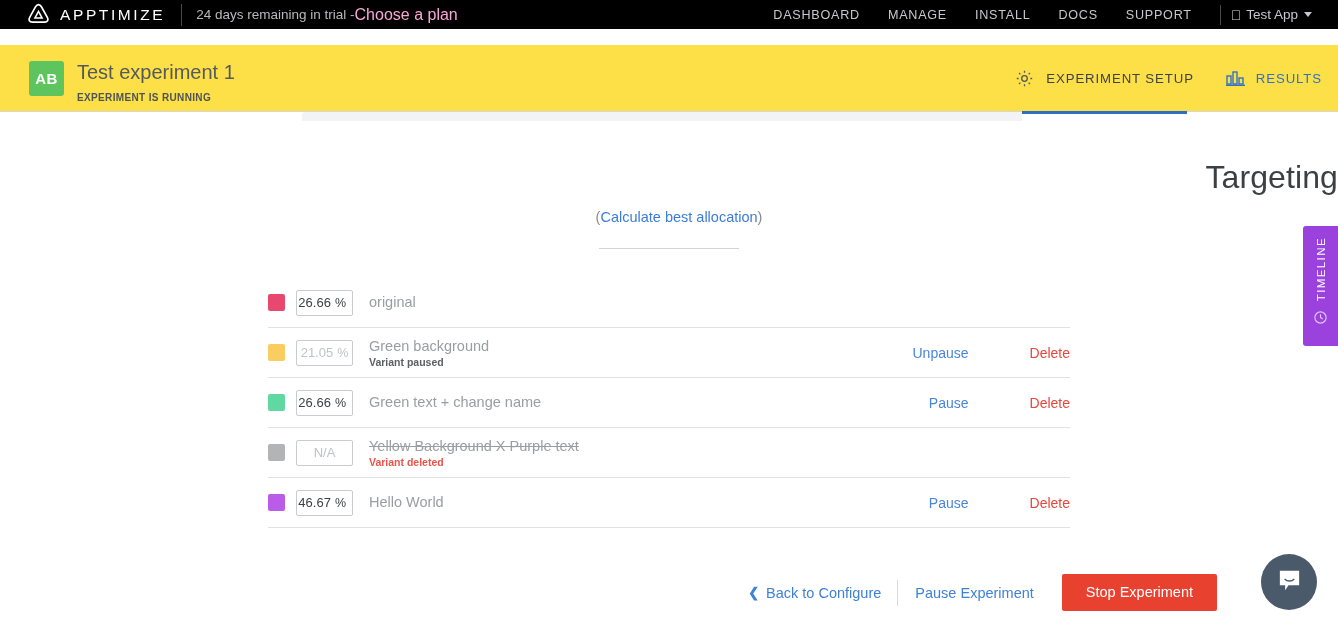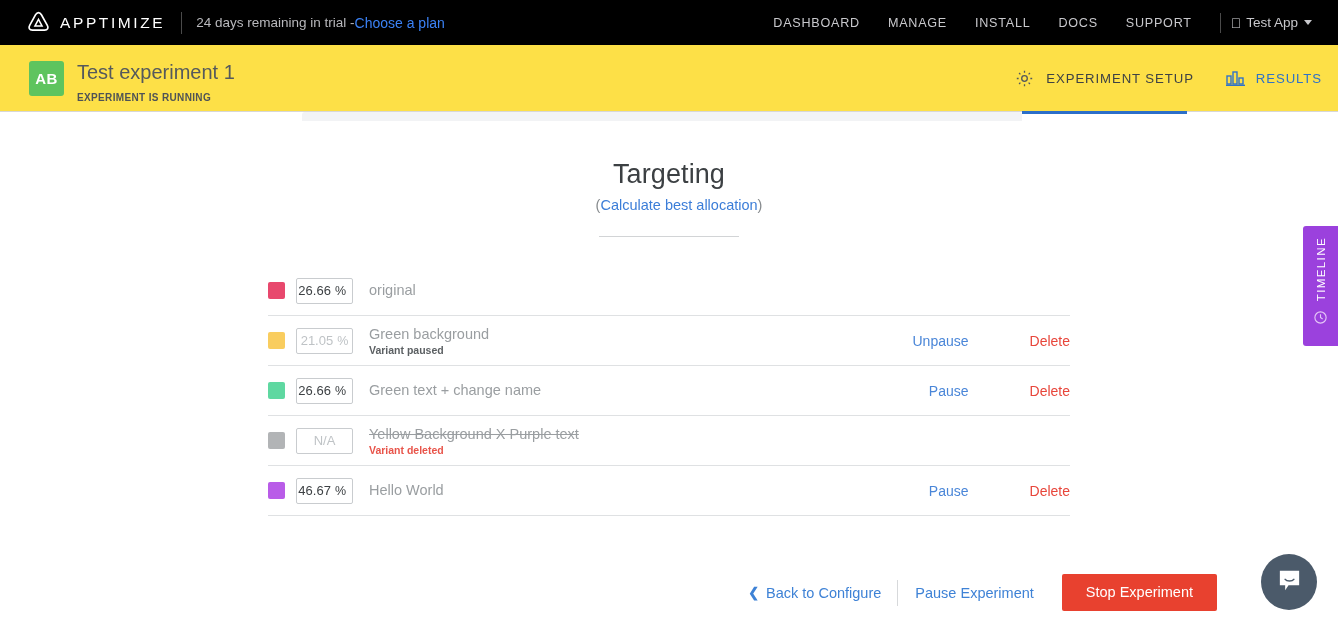--- a/index.html
+++ b/index.html
@@ -6,35 +6,35 @@
   html, body {
     width: 1338px; height: 633px;
     font-family: "Liberation Sans", sans-serif;
     background: #ffffff;
     overflow: hidden;
   }
 
   
   .topbar {
     position: absolute; top: 0; left: 0;
-    width: 1338px; height: 45px;
+    width: 1338px; height: 29px;
     background: #000000;
     display: flex; align-items: center;
   }
   .brand { display: flex; align-items: center; margin-left: 26px; }
   .logo-mark { width: 25px; height: 25px; flex: 0 0 25px; }
   .brand-name {
     color: #ffffff; font-size: 15.5px; letter-spacing: 2.6px;
     font-weight: 400; margin-left: 9px;
   }
   .brand-sep {
     width: 1px; height: 22px; background: #4a4a4a; margin: 0 14px 0 16px;
   }
   .trial-text { color: #b9b9bd; font-size: 13.5px; white-space: nowrap; }
-  .trial-link { color: #3b82f6; text-decoration: none; font-size: 14px; }
+  .trial-link { color: #f9a8d4; text-decoration: none; font-size: 16px; }
 
   .topnav { margin-left: auto; display: flex; align-items: center; margin-right: 22px; }
   .topnav a {
     color: #c8c8cc; font-size: 12.6px; letter-spacing: 0.75px;
     text-decoration: none; padding: 0 14px; white-space: nowrap;
   }
   .nav-sep { width: 1px; height: 20px; background: #4a4a4a; margin: 0 10px 0 14px; }
   .app-chooser {
     display: flex; align-items: center; color: #c8c8cc;
     font-size: 13.5px; padding-right: 4px; cursor: pointer;
@@ -82,28 +82,28 @@
   }
   .grey-strip {
     position: absolute; left: 302px; top: 112px;
     width: 720px; height: 9px; background: #f2f3f5;
     border-radius: 3px 3px 0 0;
   }
 
   
   .content { position: absolute; top: 122px; left: 0; width: 1338px; }
   .page-title {
-    text-align: center; font-size: 27px; color: #3c4043;
+    text-align: right; font-size: 32px; color: #3c4043;
     font-weight: 400; margin-top: 37px; letter-spacing: 0.1px;
   }
   .page-sub {
     text-align: center; font-size: 14.5px; color: #878b8e;
     margin-top: 8px;
   }
-  .page-sub2 { text-align: center; font-size: 14.5px; color: #878b8e; margin-top: 7px; padding-left: 20px; }
+  .page-sub2 { text-align: center; font-size: 14.5px; color: #878b8e; margin-top: 13px; padding-left: 20px; }
   .calc-link { color: #3b7dd8; text-decoration: none; cursor: pointer; }
   .hr-small {
     width: 140px; height: 1px; background: #d2d4d6;
     margin: 23px auto 0;
   }
 
   
   .variants { width: 802px; margin: 29px auto 0; }
   .vrow {
     display: flex; align-items: center;

